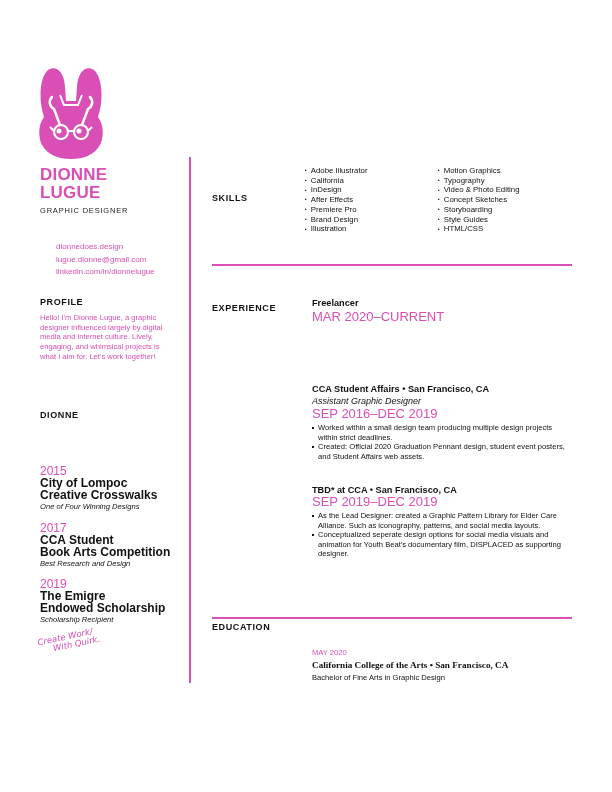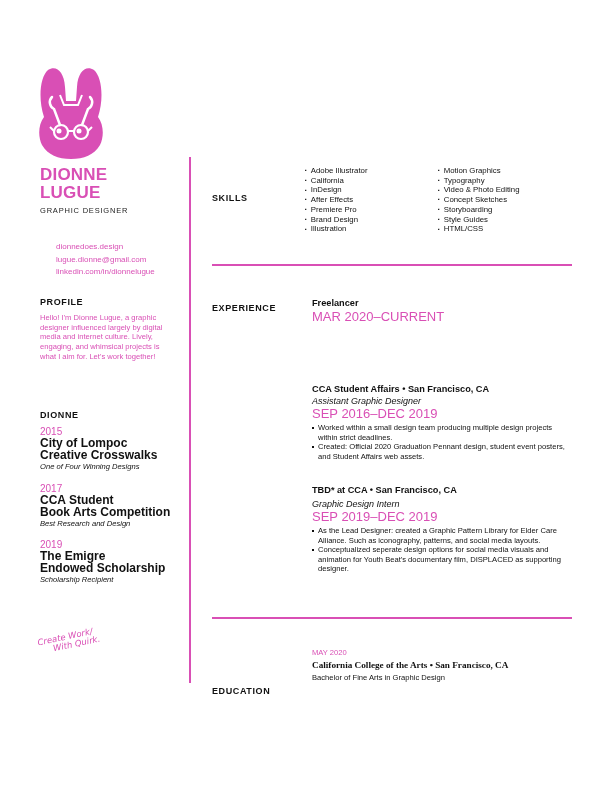--- a/index.html
+++ b/index.html
@@ -8,31 +8,31 @@
   .abs { position:absolute; }
   .logo { left:38px; top:67px; width:66px; height:92px; }
   .name { left:40px; top:166px; font-size:17px; line-height:18px; font-weight:bold; color:#d94fb5; letter-spacing:0.2px; }
   .role { left:40px; top:206px; font-size:7.5px; letter-spacing:0.8px; color:#222; }
   .contact { left:56px; top:241px; font-size:8px; line-height:12.5px; color:#d94fb5; }
   .sec-h { font-size:9px; font-weight:bold; letter-spacing:0.6px; color:#111; }
   .profile-h { left:40px; top:297px; }
   .profile-t { left:40px; top:313px; width:130px; font-size:7.6px; line-height:9.7px; color:#d94fb5; }
   .awards-h { left:40px; top:410px; }
   .award { left:40px; width:145px; }
-  .award .yr { font-size:10px; color:#d94fb5; line-height:11px; }
+  .award .yr { font-size:12px; color:#d94fb5; line-height:11px;margin-top:40px; }
   .award .tt { font-size:12px; font-weight:bold; line-height:12px; color:#111; }
   .award .ds { font-size:7.6px; font-style:italic; line-height:11px; color:#111; }
   .tagline { left:38px; top:632px; font-size:8.5px; color:#d94fb5; font-style:italic; transform:rotate(-12deg); line-height:9px; font-family:"DejaVu Sans", sans-serif; }
   .vline { left:189px; top:157px; width:1.5px; height:526px; background:#d94fb5; }
   .hline { left:212px; width:360px; height:1.5px; background:#d94fb5; }
   .skills-h { left:212px; top:166px;margin-top:27px; }
   .skills-col { font-size:7.8px; line-height:9.6px; color:#111; }
   .skills-col div:before { content:"▪"; font-size:5px; margin-right:4px; vertical-align:middle; }
   .exp-h { left:212px; top:303px;text-align:center; }
-  .edu-h { left:212px; top:686px; }
+  .edu-h { left:212px; top:622px; }
   .job { left:312px; width:260px; }
   .job .t { font-size:9.2px; font-weight:bold; color:#111; line-height:12px; }
   .job .r { font-size:9px; font-style:italic; color:#111; line-height:13px; }
   .job .d { font-size:13px; color:#d94fb5; line-height:12px; margin-bottom:3px; }
   .job ul { margin:0; padding:0; list-style:none; }
   .job li { font-size:7.6px; line-height:9.6px; color:#111; padding-left:6px; position:relative; }
   .job li:before { content:""; position:absolute; left:0; top:4px; width:2px; height:2px; background:#111; }
   .edu { left:312px; top:647px; width:270px; }
   .edu .d { font-size:7.6px; color:#d94fb5; line-height:12px; }
   .edu .t { font-size:9.2px; font-weight:bold; color:#111; line-height:13px;font-family:Liberation Serif, serif; }
@@ -132,21 +132,20 @@
   <div class="r">Assistant Graphic Designer</div>
   <div class="d">SEP 2016–DEC 2019</div>
   <ul>
     <li>Worked within a small design team producing multiple design projects within strict deadlines.</li>
     <li>Created: Official 2020 Graduation Pennant design, student event posters, and Student Affairs web assets.</li>
   </ul>
 </div>
 
 <div class="abs job" style="top:484px;">
   <div class="t">TBD* at CCA • San Francisco, CA</div>
-  <div class="r" style="margin-top:2px;">Graphic Design Intern</div>
   <div class="d">SEP 2019–DEC 2019</div>
   <ul>
     <li>As the Lead Designer: created a Graphic Pattern Library for Elder Care Alliance. Such as iconography, patterns, and social media layouts.</li>
     <li>Conceptualized seperate design options for social media visuals and animation for Youth Beat's documentary film, DISPLACED as supporting designer.</li>
   </ul>
 </div>
 
 <div class="abs hline" style="top:617px;"></div>
 
 <div class="abs sec-h edu-h">EDUCATION</div>

